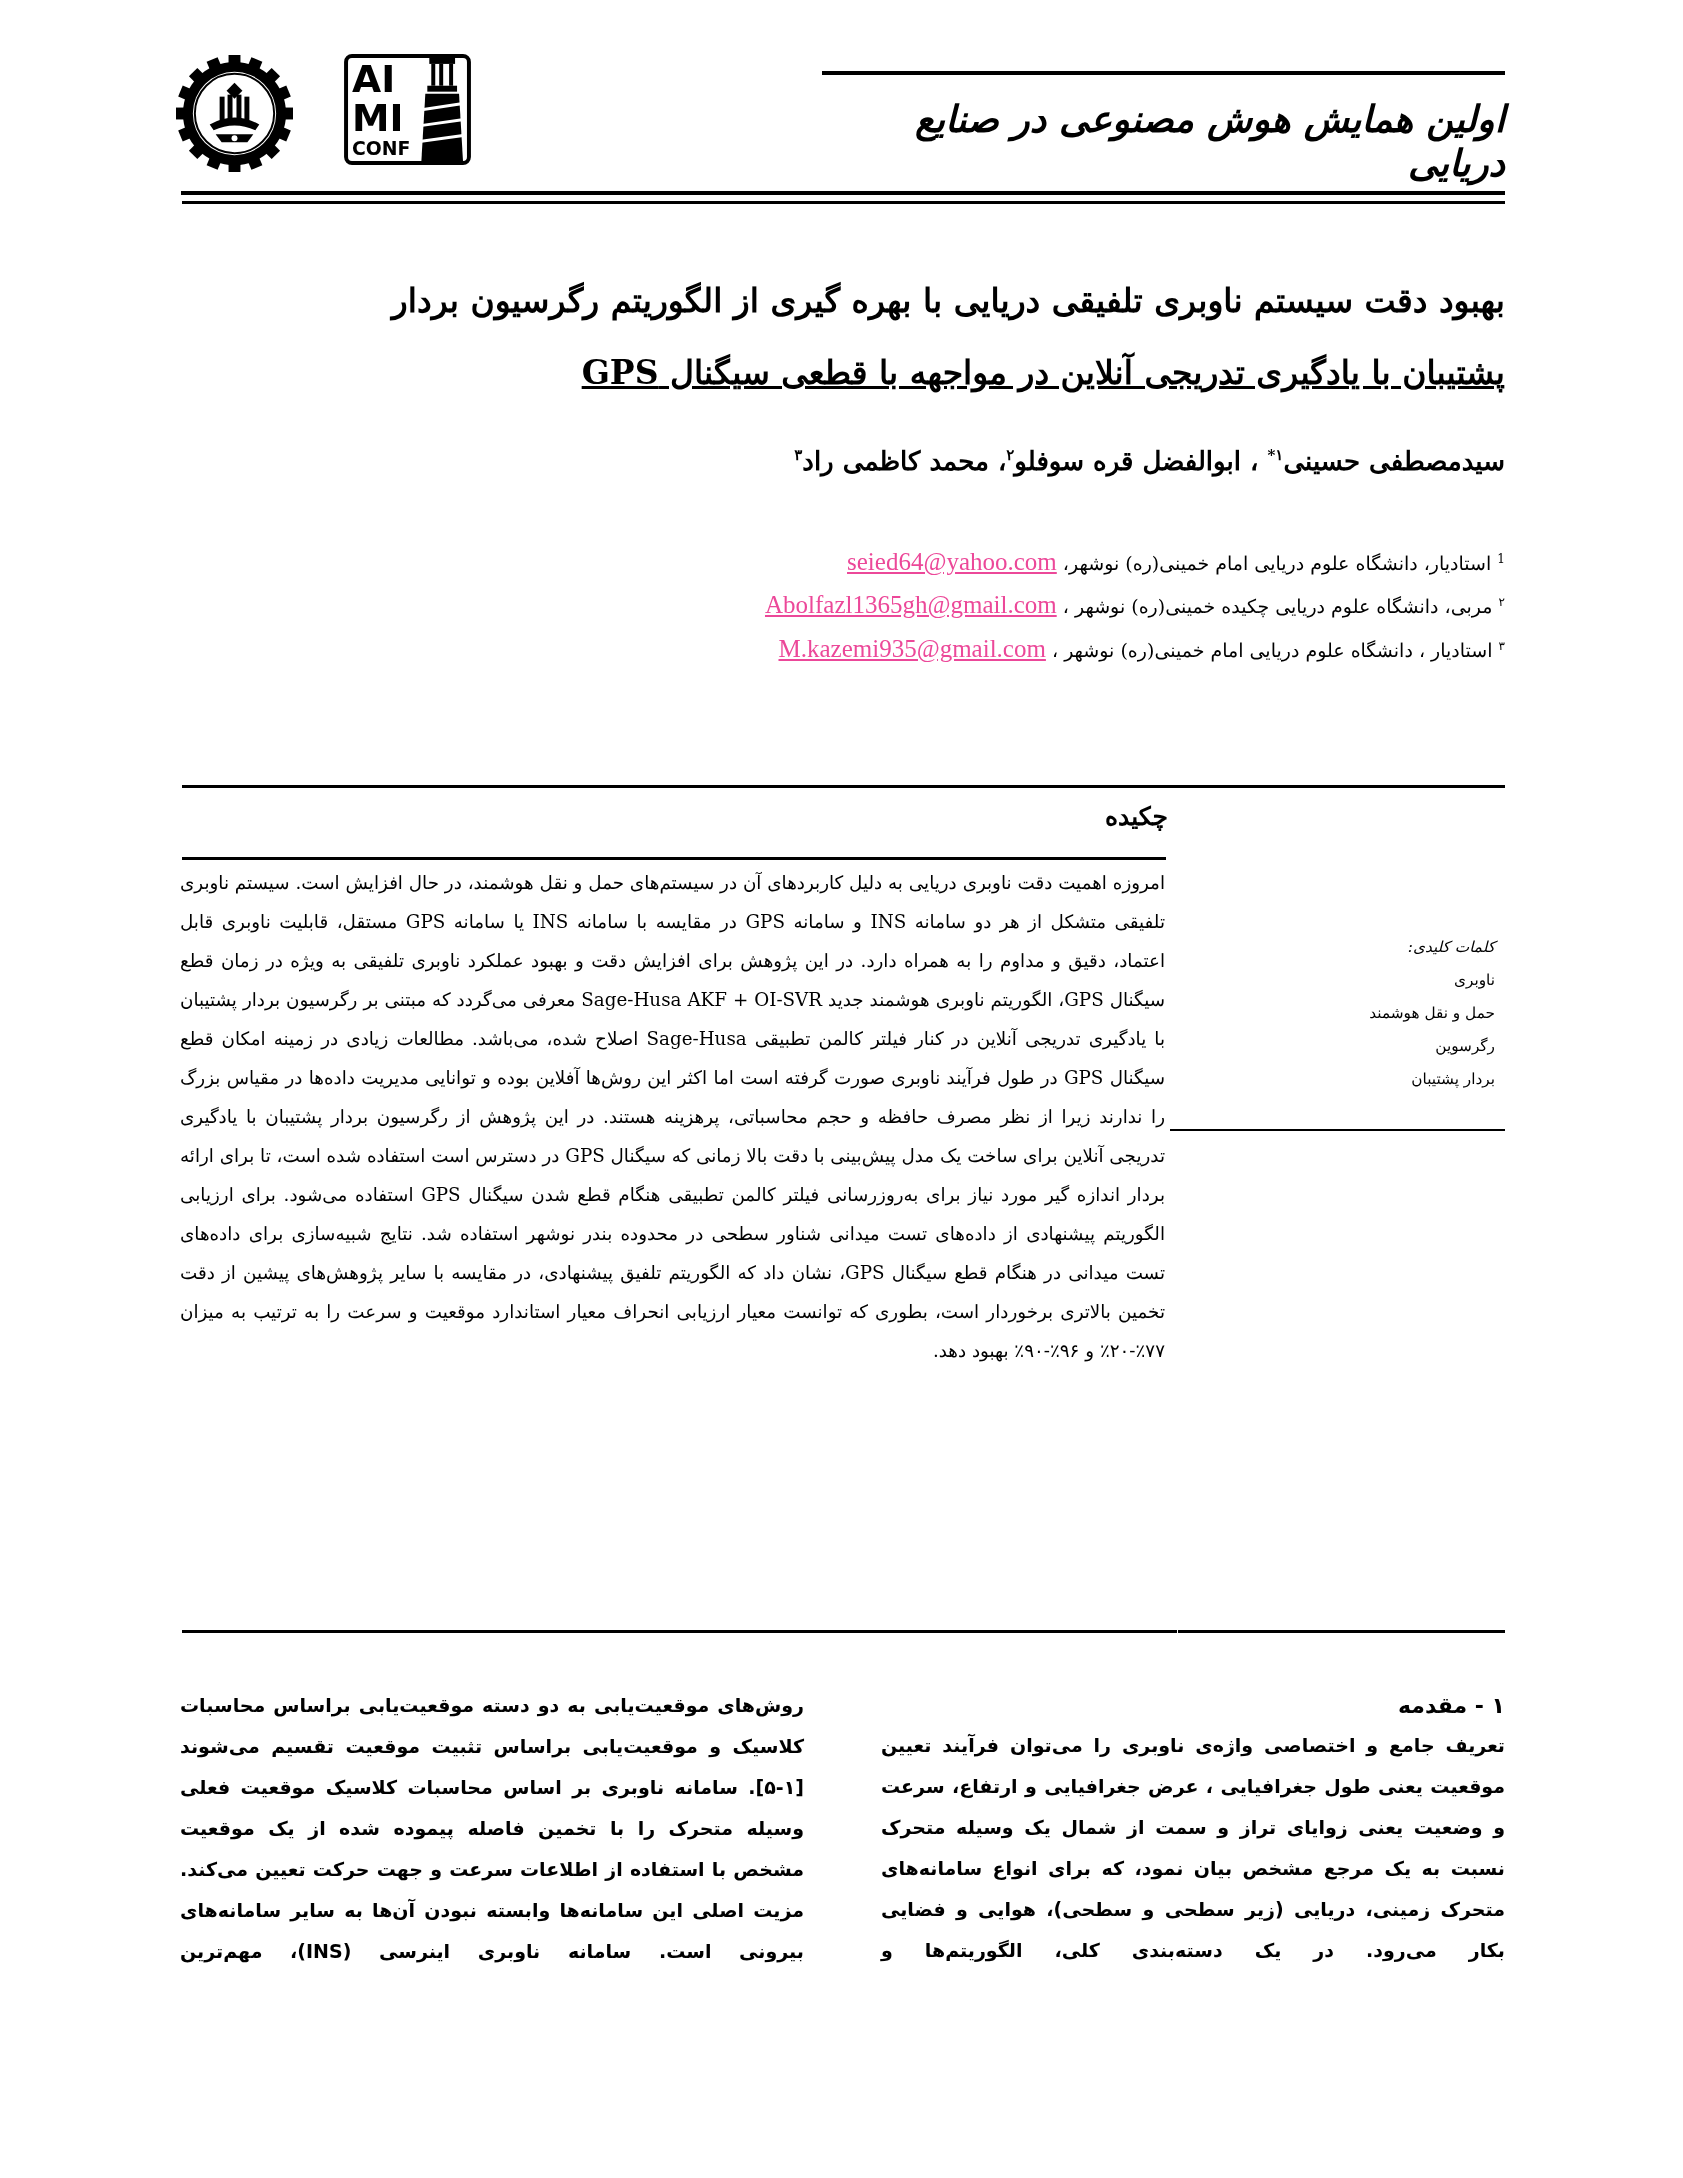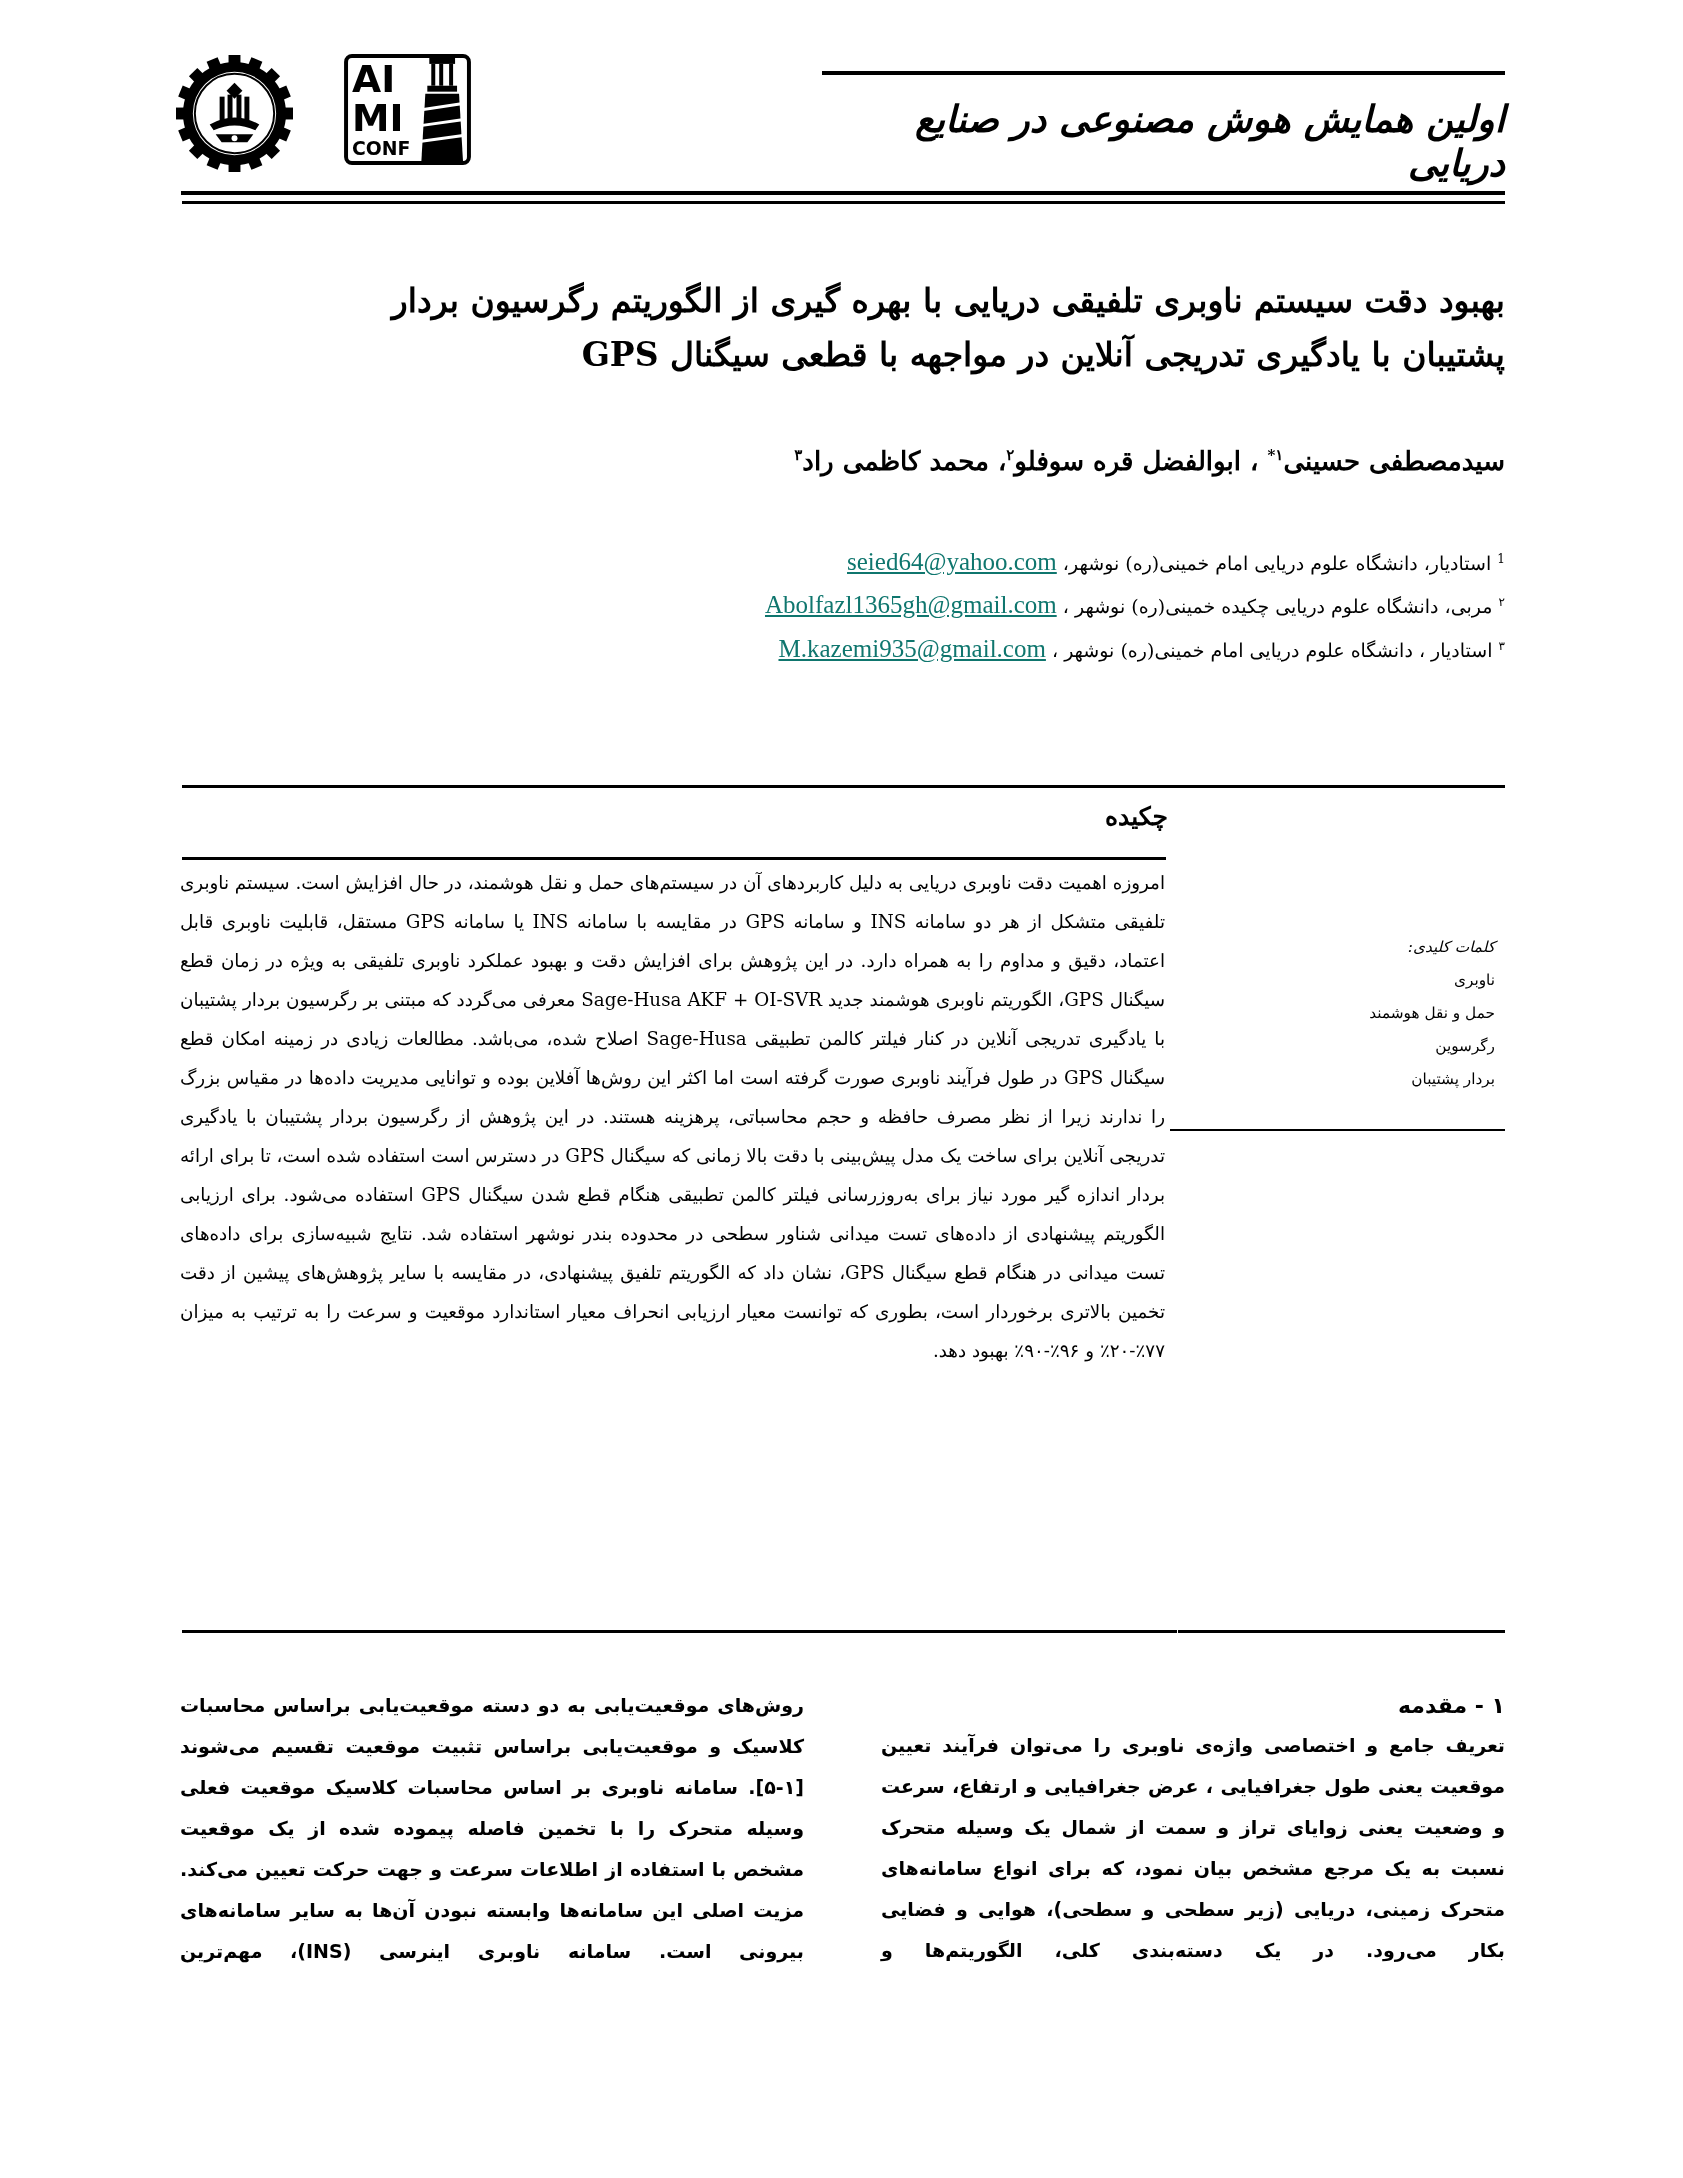--- a/index.html
+++ b/index.html
@@ -14,21 +14,21 @@
   #logo-aimi { left:320px; top:54px; width:148px; height:111px;margin-left:24px; }
   #conf-title { left:822px; top:97px; width:683px; font-size:37px; font-weight:bold; font-style:italic;
                 font-family:"DejaVu Serif", serif; letter-spacing:-0.5px; }
 
   
   .title-line { right:178px; width:1327px; font-size:33px; font-weight:bold; font-family:"DejaVu Serif", serif; line-height:51px; white-space:nowrap; }
   #authors { right:178px; width:990px; top:446px; font-size:26px; font-weight:bold; font-family:"DejaVu Serif", serif; }
   #authors sup { font-size:15px; }
   .aff { right:178px; width:990px; font-size:19px; font-family:"DejaVu Serif", serif; line-height:44px; white-space:nowrap; }
   .aff sup { font-size:12px; }
-  .aff a { color:#0f766e; text-decoration:underline; font-family:"Liberation Serif", serif; font-size:25px; }
+  .aff a { color:#ec4899; text-decoration:underline; font-family:"Liberation Serif", serif; font-size:25px; }
 
   
   #abstract-title { right:515px; top:802px; font-size:25px; font-weight:bold; font-family:"DejaVu Serif", serif; }
   #abstract-body { left:180px; width:985px; top:863px; font-size:18.3px; font-family:"DejaVu Serif", serif;
                    line-height:39px; text-align:justify; text-align-last:right; }
   #keywords { right:188px; width:218px; top:931px; font-size:15.3px; font-family:"DejaVu Serif", serif; line-height:33px; }
   #keywords .kw-head { font-style:italic; }
 
   
   .col-text { font-size:19px; font-weight:bold; font-family:"DejaVu Sans", sans-serif; line-height:41px;
@@ -99,21 +99,21 @@
     </g>
   </svg>
 </div>
 
 <div class="rule" style="left:822px; top:71px; width:683px; height:4px;"></div>
 <div class="abs rtl" id="conf-title">اولین همایش هوش مصنوعی در صنایع دریایی</div>
 <div class="rule" style="left:181px; top:191px; width:1324px; height:4px;"></div>
 <div class="rule" style="left:182px; top:201px; width:1323px; height:3px;"></div>
 
 <div class="abs rtl title-line" style="top:275px;">بهبود دقت سیستم ناوبری تلفیقی دریایی با بهره گیری از الگوریتم رگرسیون بردار</div>
-<div class="abs rtl title-line" style="top:329px;">پشتیبان با یادگیری تدریجی آنلاین در مواجهه با قطعی سیگنال GPS</div>
+<div class="abs rtl title-line" style="top:347px;text-decoration:underline;">پشتیبان با یادگیری تدریجی آنلاین در مواجهه با قطعی سیگنال GPS</div>
 
 <div class="abs rtl" id="authors">
   <span>سیدمصطفی حسینی</span><sup>۱*</sup>
   ،
   <span>ابوالفضل قره سوفلو</span><sup>۲</sup>،
   <span>محمد کاظمی راد</span><sup>۳</sup>
 </div>
 
 <div class="abs rtl aff" style="top:537px;">
   <sup>1</sup>

